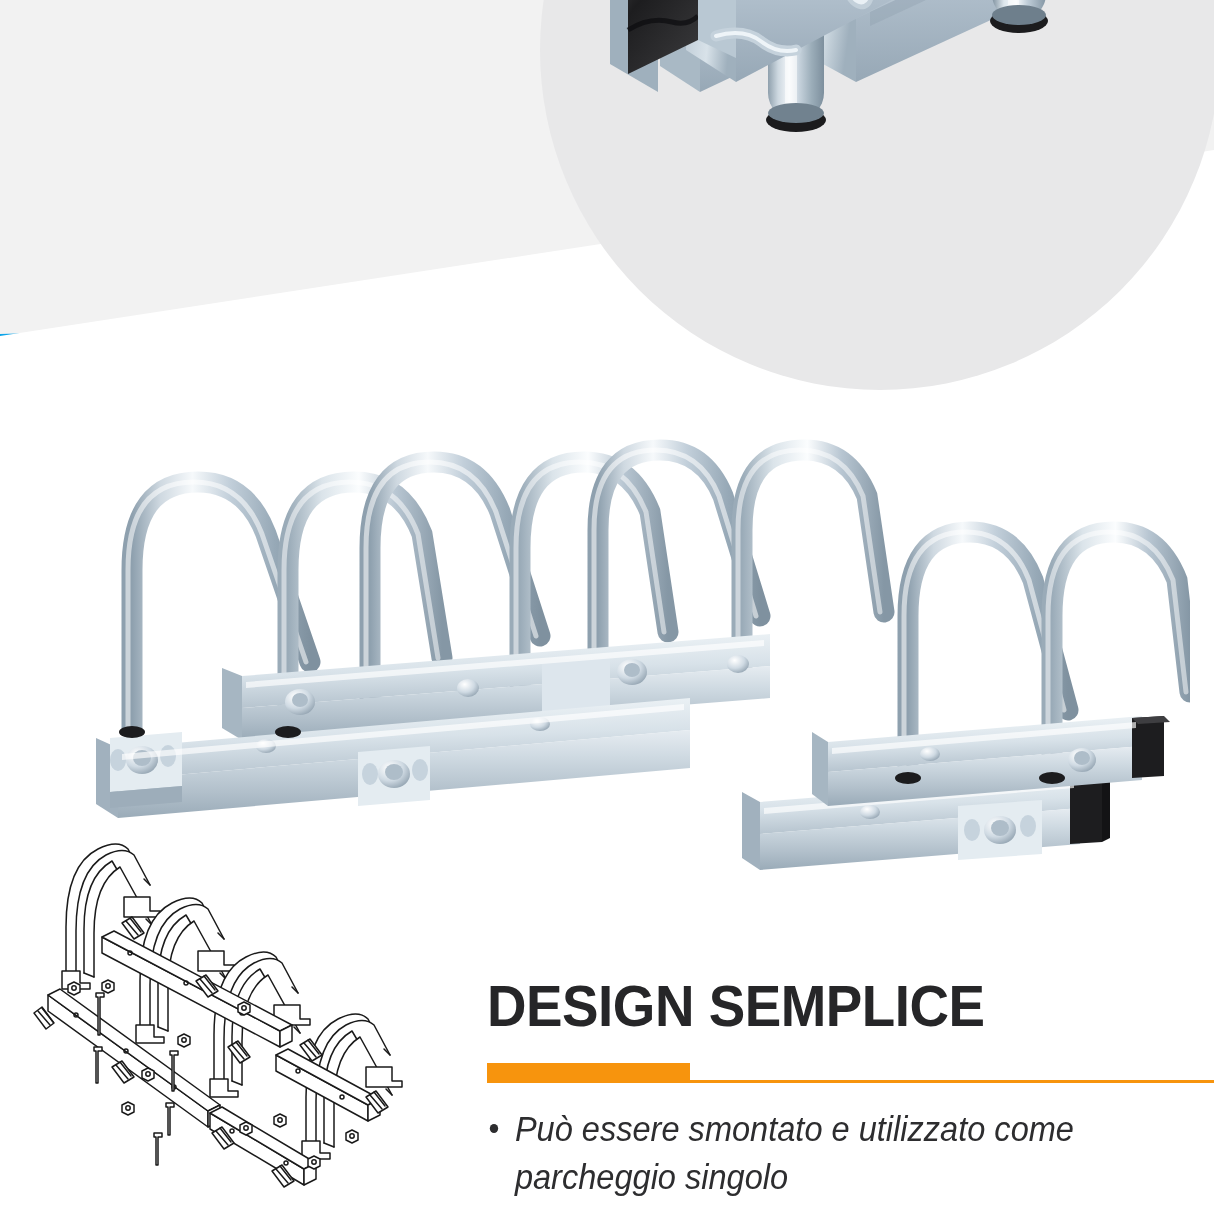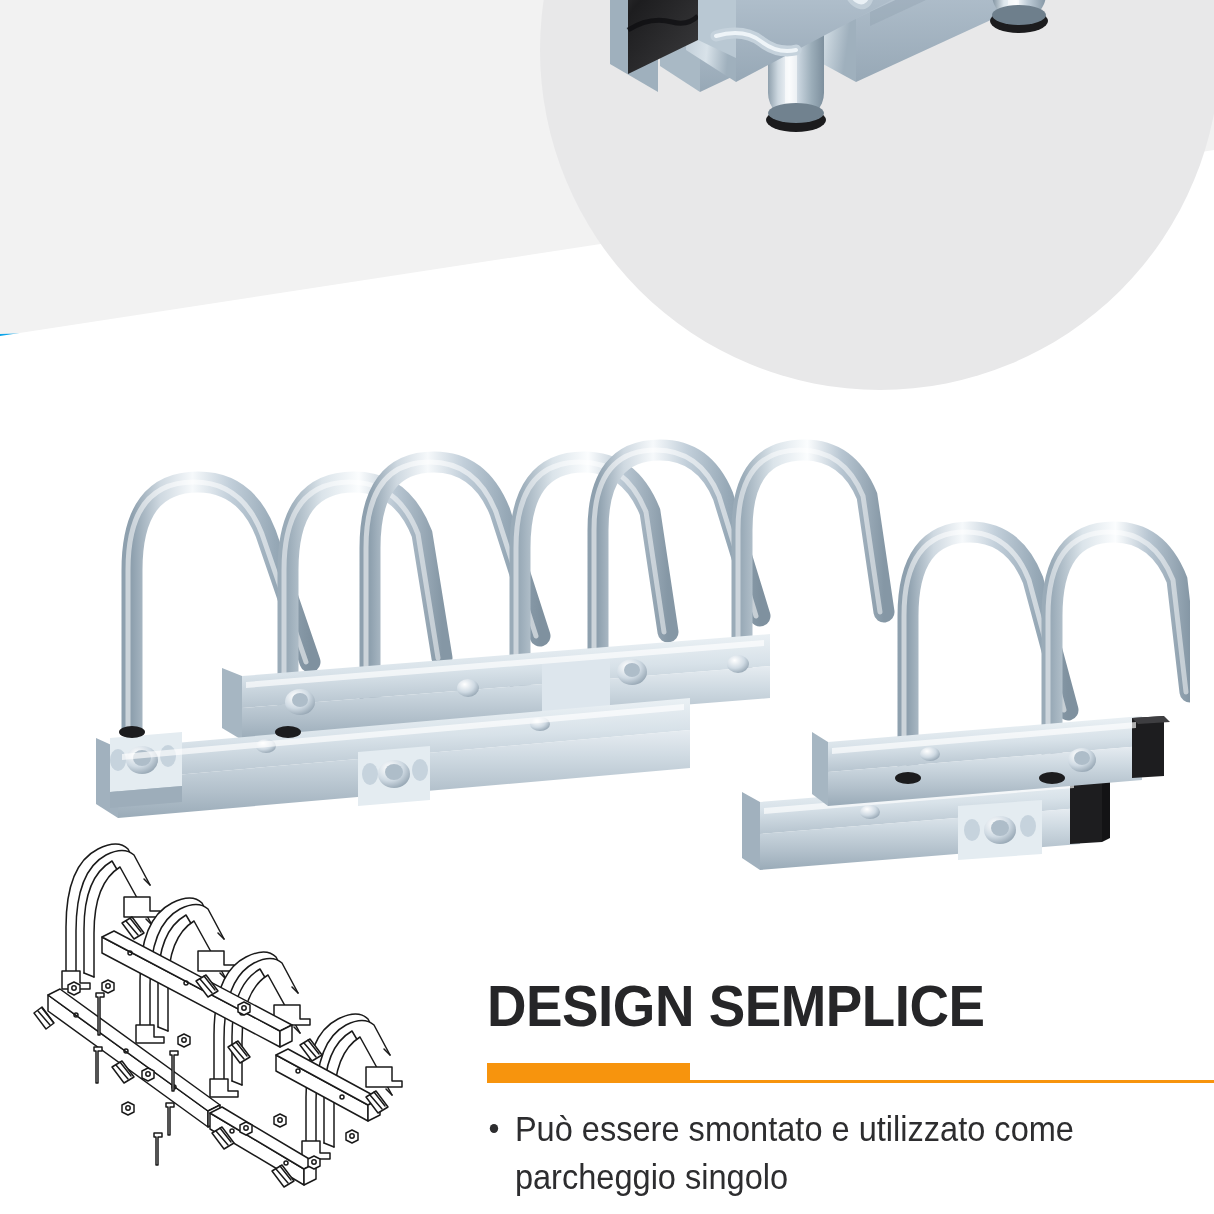--- a/index.html
+++ b/index.html
@@ -78,20 +78,21 @@
     background:#F7940D;
   }
   .rule-thin {
     position:absolute; left:203px; top:17px;
     width:524px; height:3px;
     background:#F7940D;
   }
   .bullet-list {
     margin-top:20px;
     list-style:none;
+    font-style:italic;
   }
   .bullet-item {
     position:relative;
     font-family:"Liberation Sans", sans-serif;
     font-weight:normal;
     font-size:35px;
     line-height:48px;
     color:#2d2d2f;
     padding-left:30px;
     transform:scaleX(0.93);

